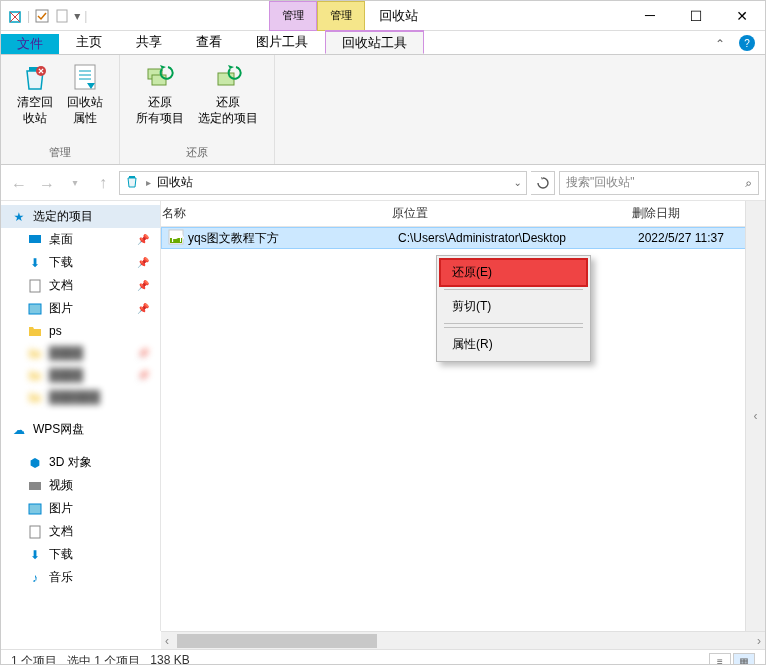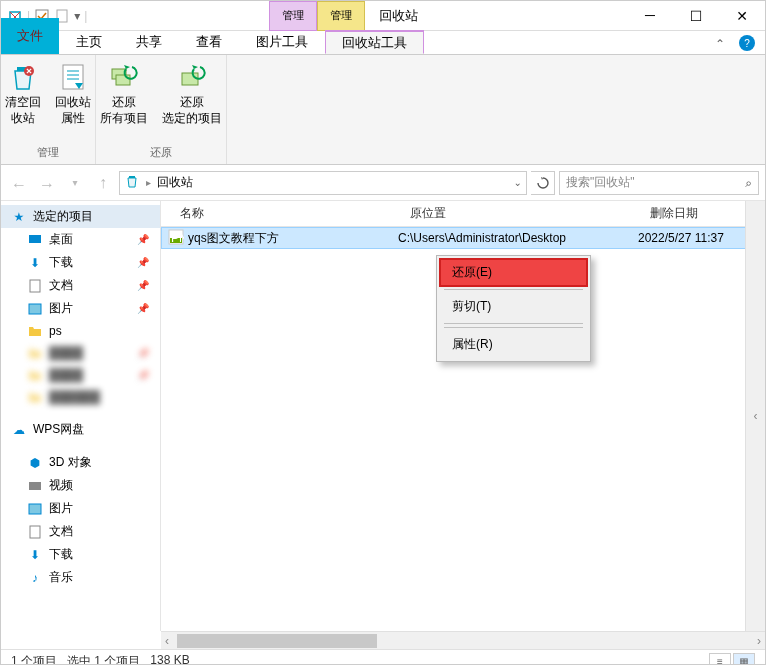--- a/index.html
+++ b/index.html
@@ -7,47 +7,47 @@
 .titlebar{height:30px;display:flex;align-items:center;border-bottom:1px solid #ddd;position:relative}
 .qat{display:flex;align-items:center;gap:4px;padding:0 6px}
 .qat-icon{width:16px;height:16px;display:flex;align-items:center;justify-content:center}
 .mgmt-tab{height:30px;display:flex;flex-direction:column;align-items:center;justify-content:center;padding:0 12px;font-size:11px}
 .mgmt-tab.purple{background:#e8c8f0;border:1px solid #d090e0}
 .mgmt-tab.yellow{background:#f5e68a;border:1px solid #d4c050}
 .title-text{padding:0 14px;font-size:13px}
 .win-controls{position:absolute;right:0;top:0;display:flex}
 .win-btn{width:46px;height:30px;display:flex;align-items:center;justify-content:center;font-size:14px;font-family:"Segoe UI Symbol"}
 .tabbar{height:24px;display:flex;align-items:end;background:#fff;border-bottom:1px solid #ccc;position:relative}
-.file-tab{background:#00b0d8;color:#7f1d1d;padding:4px 16px;height:36px;display:flex;align-items:center;font-size:13px}
+.file-tab{background:#00b0d8;color:#4c1d95;padding:4px 16px;height:20px;display:flex;align-items:center;font-size:13px}
 .tab{padding:4px 16px;height:24px;display:flex;align-items:center;font-size:13px;border:1px solid transparent}
 .tab.purple-active{border:1px solid #d090e0;border-top:2px solid #d090e0;border-bottom:1px solid #f5f5f5;background:#f5f5f5}
 .tab-chevron{position:absolute;right:40px;top:6px;color:#666}
 .help-icon{position:absolute;right:10px;top:4px;width:16px;height:16px;border-radius:50%;background:#0288d1;color:#fff;display:flex;align-items:center;justify-content:center;font-size:10px}
 .ribbon{height:110px;background:#f5f5f5;border-bottom:1px solid #ccc;display:flex}
-.ribbon-group{padding:4px 0;border-right:1px solid #e0e0e0;display:flex;flex-direction:column;justify-content:space-between}
+.ribbon-group{padding:4px 12px;border-right:1px solid #e0e0e0;display:flex;flex-direction:column;justify-content:space-between}
 .ribbon-btns{display:flex;gap:6px}
 .ribbon-btn{display:flex;flex-direction:column;align-items:center;gap:2px;padding:2px 4px;text-align:center;line-height:1.3;font-size:12px}
 .ribbon-btn .icn{width:32px;height:32px;display:flex;align-items:center;justify-content:center}
 .ribbon-label{text-align:center;color:#666;font-size:11px;padding-top:2px}
 .navbar{height:36px;display:flex;align-items:center;gap:4px;padding:0 6px;border-bottom:1px solid #e5e5e5}
 .nav-arrow{width:24px;height:24px;display:flex;align-items:center;justify-content:center;color:#bbb;font-size:16px}
 .address-bar{flex:1;height:24px;border:1px solid #ccc;display:flex;align-items:center;padding:0 4px;gap:6px}
 .refresh-btn{width:24px;height:24px;border:1px solid #ccc;border-left:none;display:flex;align-items:center;justify-content:center}
 .search-box{width:200px;height:24px;border:1px solid #ccc;display:flex;align-items:center;padding:0 6px;color:#888;justify-content:space-between}
 .content{display:flex;height:430px}
 .sidebar{width:160px;border-right:1px solid #e5e5e5;overflow:hidden;padding-top:4px}
 .sidebar-item{display:flex;align-items:center;gap:6px;padding:3px 10px;font-size:12px;position:relative}
 .sidebar-item.header{background:#e0ebf5}
 .sidebar-item .pin{position:absolute;right:10px;color:#888;font-size:10px}
 .sidebar-item.indent{padding-left:26px}
 .sidebar-item.blur{filter:blur(3px);opacity:.6}
 .s-icon{width:16px;height:16px;display:flex;align-items:center;justify-content:center}
 .main{flex:1;display:flex;flex-direction:column;position:relative}
 .col-headers{height:26px;border-bottom:1px solid #e5e5e5;display:flex;align-items:center;font-size:12px;color:#333}
-.col-headers div{padding:0 19px}
+.col-headers div{padding:0 1px}
 .file-row{height:22px;display:flex;align-items:center;background:#cce8ff;border:1px solid #99d1ff;font-size:12px}
 .file-row>div{padding:0 6px}
 .context-menu{position:absolute;left:275px;top:54px;width:155px;background:#f0f0f0;border:1px solid #b8b8b8;box-shadow:4px 4px 6px rgba(0,0,0,.25);padding:3px}
 .menu-item{padding:5px 12px;font-size:12px}
 .menu-item.highlight{background:#ef4444;outline:2px solid #d02020;outline-offset:-1px}
 .menu-item.bold{font-weight:normal}
 .menu-sep{height:1px;background:#c0c0c0;margin:3px 4px}
 .scroller-v{position:absolute;right:0;top:200px;width:20px;height:430px;background:#f0f0f0;border-left:1px solid #e0e0e0;display:flex;align-items:center;justify-content:center}
 .scroll-track-h{height:18px;background:#f0f0f0;border-top:1px solid #e0e0e0;display:flex;align-items:center;margin-left:160px}
 .scroll-thumb-h{width:200px;height:14px;background:#c8c8c8;margin-left:4px}

